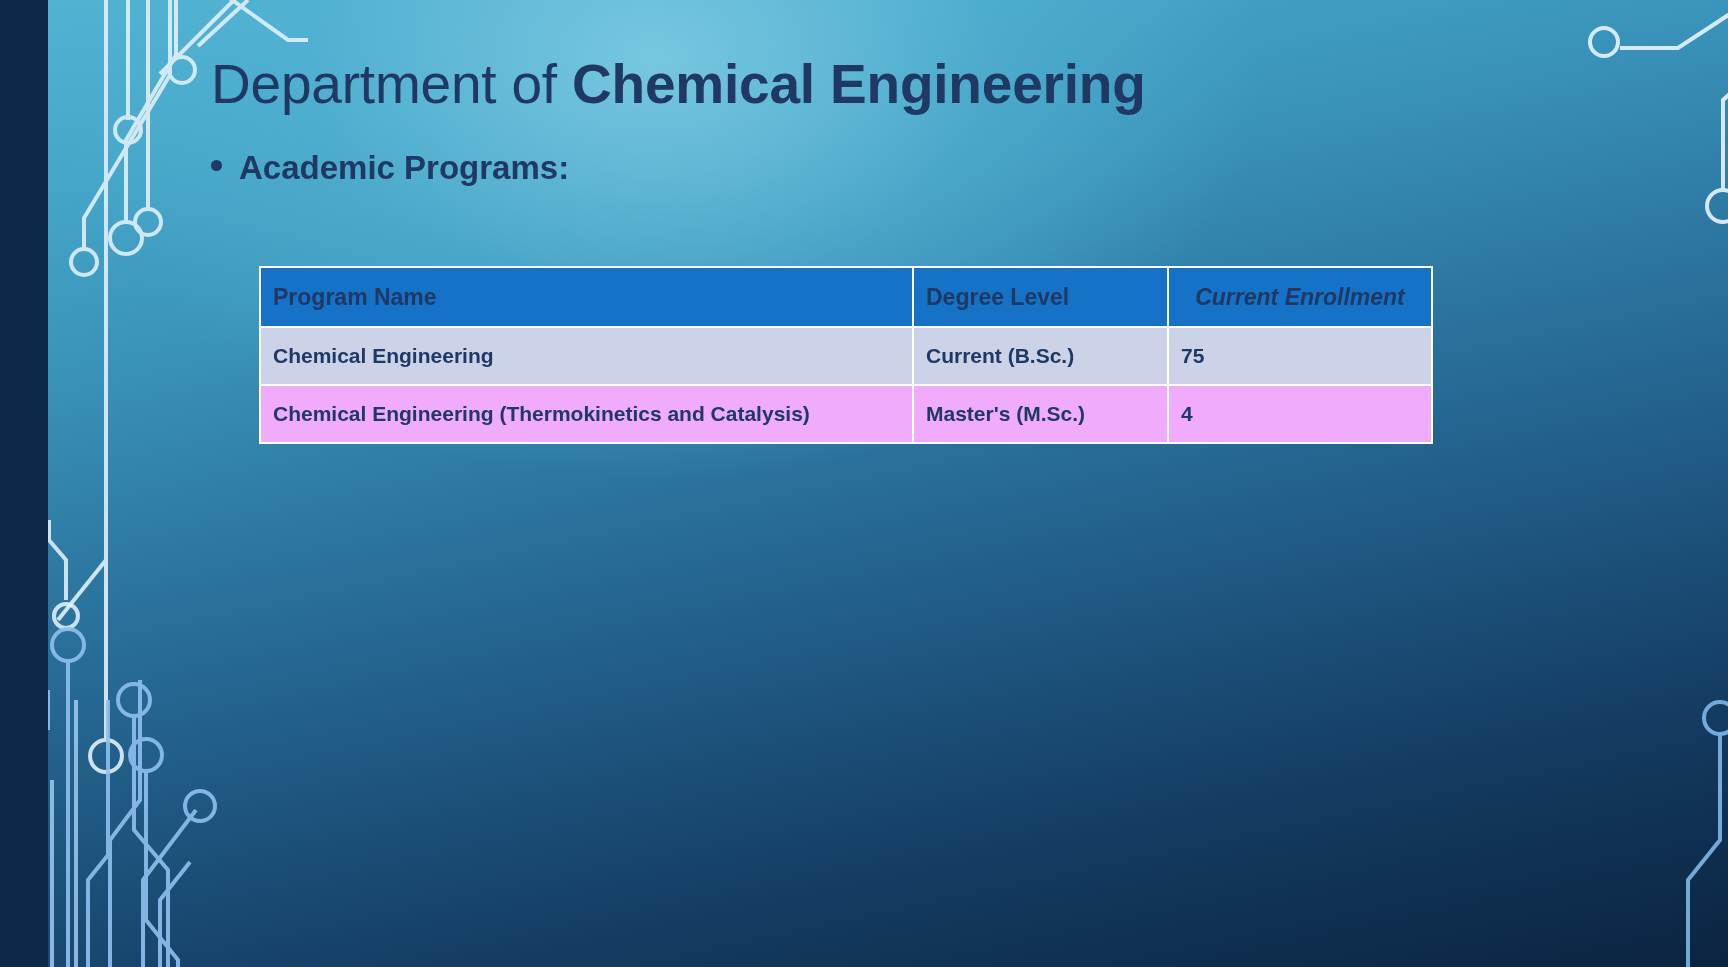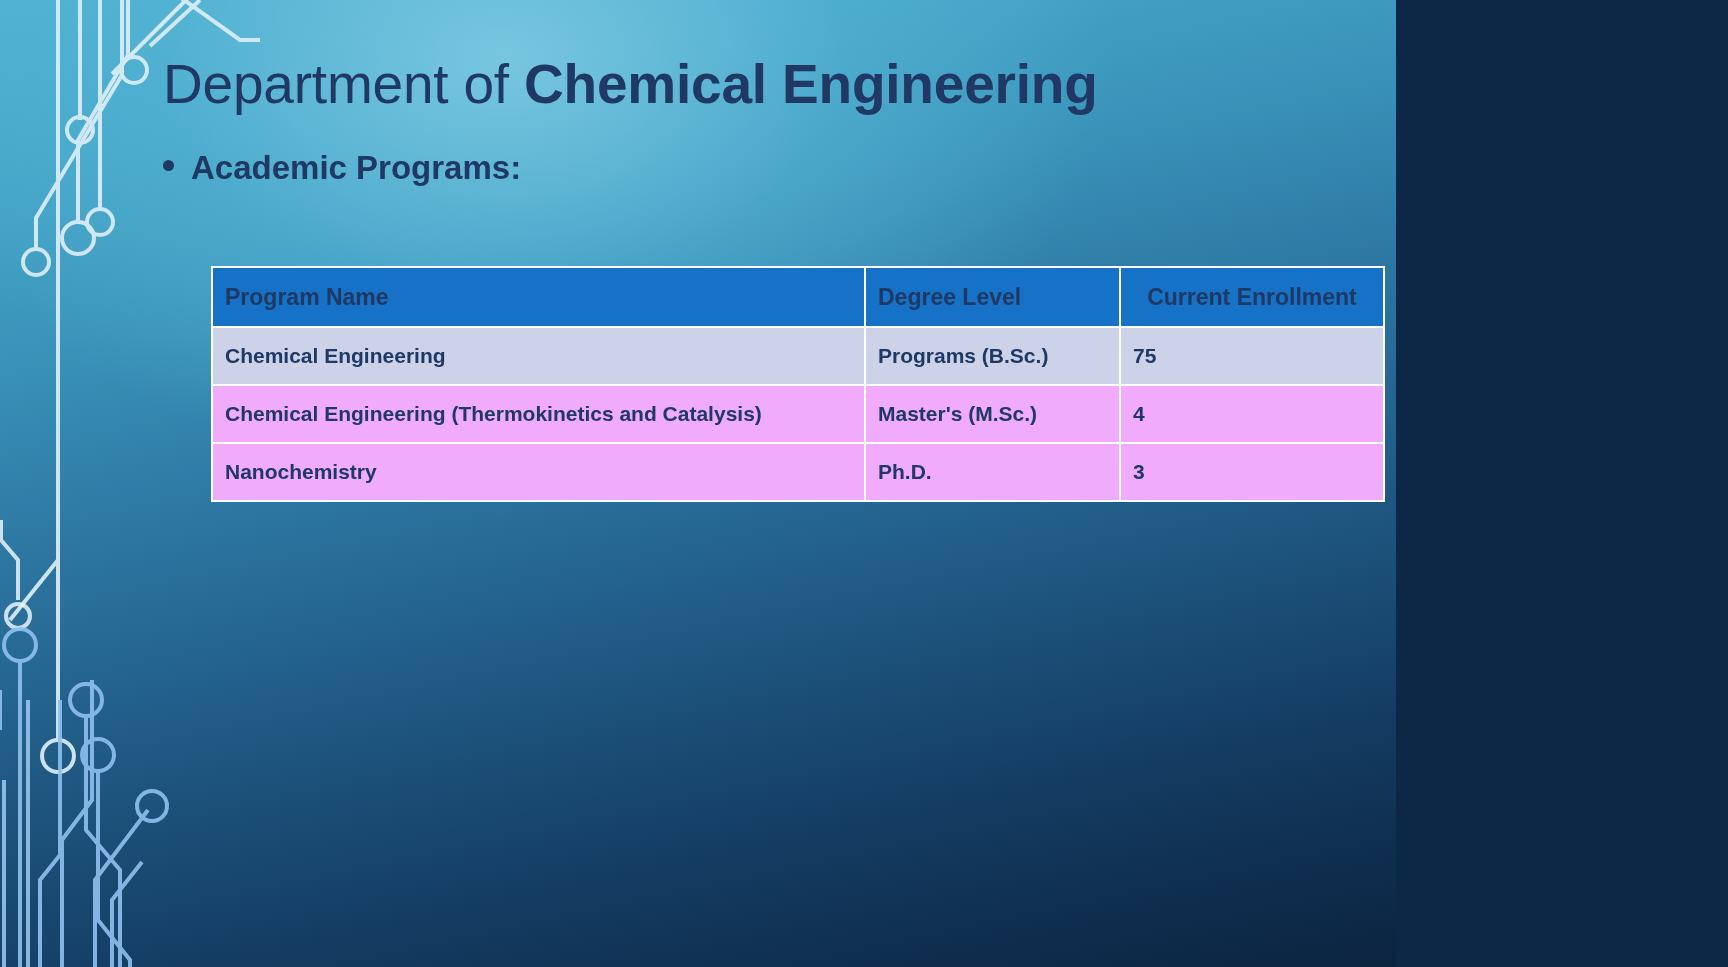--- a/index.html
+++ b/index.html
@@ -2,36 +2,37 @@
 <html><head>
 <meta charset="utf-8">
 <style>
   html, body {
     margin: 0;
     padding: 0;
     background: #0d2747;
   }
   .slide {
     position: relative;
-    width: 1396px;
+    width: 1680px;
     height: 967px;
     overflow: hidden;
     font-family: "Liberation Sans", sans-serif;
     background:
       radial-gradient(ellipse 900px 620px at 36% 6%, rgba(122,200,225,0.95) 0%, rgba(85,180,212,0.55) 38%, rgba(85,180,212,0.0) 68%),
       linear-gradient(168deg,
         #51b2d2 0%,
         #45a6c9 14%,
         #3a93ba 28%,
         #2e7ba6 42%,
         #246590 55%,
         #1b4f78 68%,
         #143c62 80%,
         #0f2f50 90%,
         #0b2440 100%);
+    margin-left: 48px;
   }
 
   
   .circuit {
     position: absolute;
     inset: 0;
     pointer-events: none;
   }
   .circuit svg { display: block; width: 1728px; height: 967px; }
 
@@ -99,21 +100,21 @@
     color: #1f3864;
     text-align: left;
     overflow: hidden;
     white-space: nowrap;
   }
   table.programs thead th {
     background: #1572c6;
     height: 58px;
     font-size: 23px;
   }
-  table.programs thead th.c-enroll { text-align: center; }
+  table.programs thead th.c-enroll { text-align: center; font-style: italic; }
   table.programs tbody tr.band-a td { background: #ccd3e8; }
   table.programs tbody tr.band-b td { background: #f0abfc; }
   table.programs td.c-enroll { text-align: left; }
 
   col.c1 { width: 651px; }
   col.c2 { width: 253px; }
   col.c3 { width: 262px; }
 </style>
 </head>
 <body>
@@ -207,30 +208,25 @@
       <thead>
         <tr>
           <th class="c-program">Program Name</th>
           <th class="c-degree">Degree Level</th>
           <th class="c-enroll">Current Enrollment</th>
         </tr>
       </thead>
       <tbody>
         <tr class="band-a">
           <td>Chemical Engineering</td>
-          <td>Programs (B.Sc.)</td>
+          <td>Current (B.Sc.)</td>
           <td class="c-enroll">75</td>
         </tr>
         <tr class="band-b">
           <td>Chemical Engineering (Thermokinetics and Catalysis)</td>
           <td>Master's (M.Sc.)</td>
           <td class="c-enroll">4</td>
         </tr>
-        <tr class="band-b">
-          <td>Nanochemistry</td>
-          <td>Ph.D.</td>
-          <td class="c-enroll">3</td>
-        </tr>
       </tbody>
     </table>
   </div>
 
 </div>
 
 </body></html>

